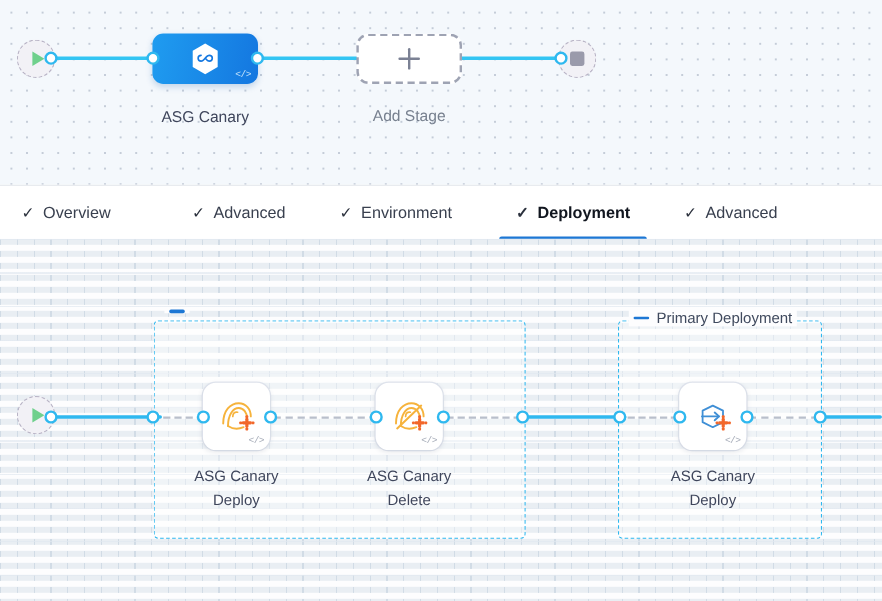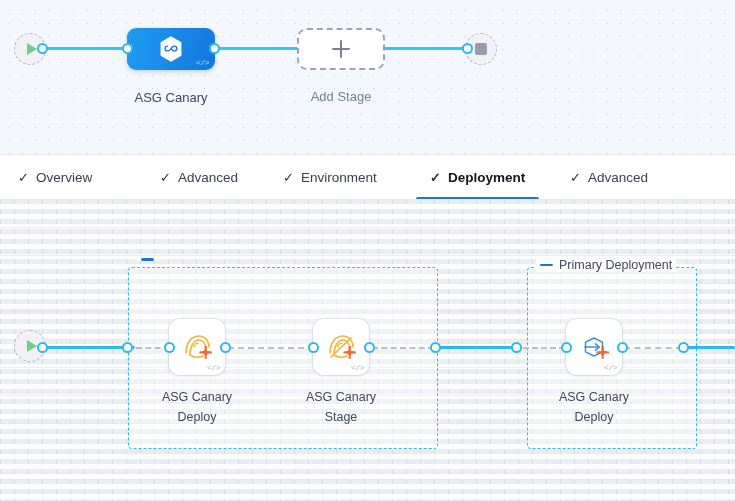--- a/index.html
+++ b/index.html
@@ -207,21 +207,21 @@
   <div class="exec-canvas">
     <div class="vgrid"></div>
     <div class="hgrid"></div>
 
     <div class="group" style="left:128px;top:68px;width:310px;height:182px;">
       <div class="group-title">
         <span class="gdash"></span>
       </div>
     </div>
 
-    <div class="group" style="left:527px;top:68px;width:170px;height:182px;">
+    <div class="group" style="left:515px;top:68px;width:170px;height:182px;">
       <div class="group-title">
         <span class="gdash"></span>
         <span>Primary Deployment</span>
       </div>
     </div>
 
     <div class="eline" style="left:40px;top:147px;width:95px;"></div>
     <div class="dline" style="left:136px;top:148px;width:34px;"></div>
     <div class="dline" style="left:228px;top:148px;width:86px;"></div>
     <div class="dline" style="left:372px;top:148px;width:62px;"></div>
@@ -279,21 +279,21 @@
           <rect x="24.5" y="15.1" width="2.4" height="2.3" rx=".7" fill="#f2672a"></rect>
           <rect x="24.5" y="25.4" width="2.4" height="2.3" rx=".7" fill="#f2672a"></rect>
         </g>
       </svg>
       <span class="code-badge">&lt;/&gt;</span>
     </div>
     <div class="port" style="left:308px;top:143px;"></div>
     <div class="port" style="left:364px;top:143px;"></div>
     <div class="step-label" style="left:266px;top:188px;">
       <div>ASG Canary</div>
-      <div>Stage</div>
+      <div>Delete</div>
     </div>
 
     <div class="step" style="left:566px;top:120px;">
       <svg width="34" height="32" viewBox="0 0 34 32">
         <path d="M17 7 L25.5 11.2 L25.5 20.8 L17 25 L8.5 20.8 L8.5 11.2 Z" fill="none" stroke="#3f8fd6" stroke-width="1.5" stroke-linejoin="round"></path>
         <path d="M8 16 L22 16" fill="none" stroke="#3f8fd6" stroke-width="1.6" stroke-linecap="round"></path>
         <path d="M18.6 12.8 L22.2 16 L18.6 19.2" fill="none" stroke="#3f8fd6" stroke-width="1.6" stroke-linecap="round" stroke-linejoin="round"></path>
         <g>
           <rect x="24.4" y="17.2" width="2.6" height="8.4" rx="1.1" fill="#f2672a"></rect>
           <rect x="21.5" y="20.1" width="8.4" height="2.6" rx="1.1" fill="#f2672a"></rect>

